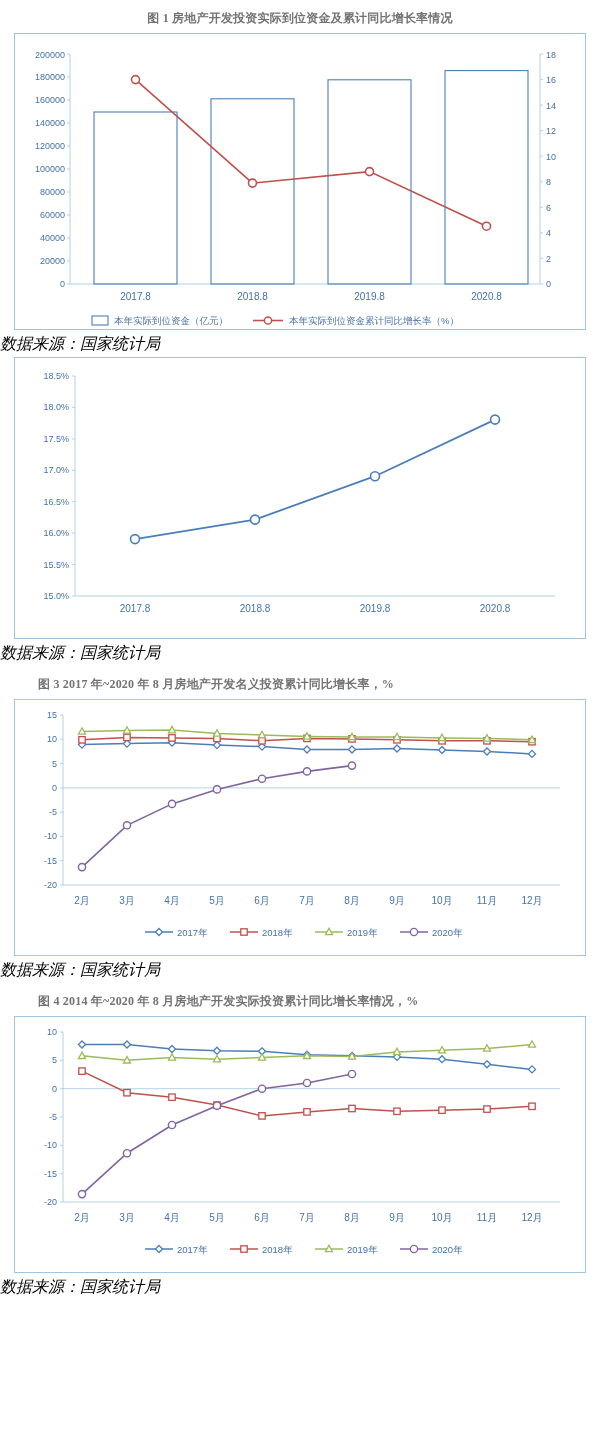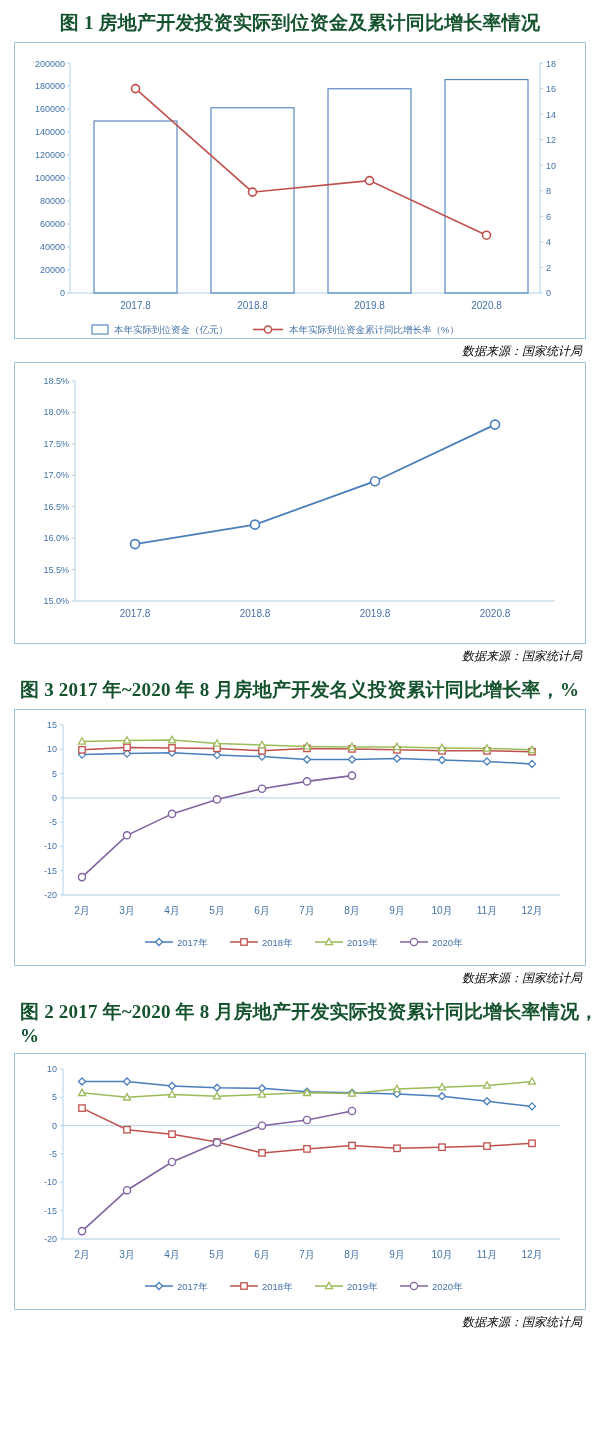--- a/index.html
+++ b/index.html
@@ -5,40 +5,40 @@
   * { box-sizing: border-box; }
   html, body {
     margin: 0; padding: 0;
     background: #ffffff;
     font-family: "Liberation Serif", "DejaVu Serif", serif;
   }
   body { width: 600px; }
   .page { width: 600px; padding: 0; }
 
   .fig-title {
-    font-size: 19px;
+    font-size: 12px;
     font-weight: bold;
     text-align: center;
-    color: #14532d;
+    color: #737373;
     margin: 10px 0 6px 0;
     letter-spacing: 0.2px;
   }
   .fig-title.left {
     text-align: left;
-    padding-left: 20px;
+    padding-left: 38px;
   }
   .chart-box {
     border: 1px solid #9fc6e0;
     margin: 0 14px;
     background: #fff;
     position: relative;
   }
   .source {
-    text-align: right;
-    font-size: 12px;
+    text-align: left;
+    font-size: 16px;
     font-style: italic;
     color: #000;
     padding: 4px 18px 2px 0;
     font-family: "Liberation Serif", serif;
   }
   svg { display: block; }
   .axis-text {
     font-family: "Liberation Sans", sans-serif;
     font-size: 9px;
     fill: #4472a8;
@@ -313,21 +313,21 @@
           <line x1="385" y1="232" x2="413" y2="232" stroke="#8064a2" stroke-width="1.5"></line>
           <circle cx="399" cy="232" r="3.6" fill="#ffffff" stroke="#8064a2" stroke-width="1.3"></circle>
           <text class="legend-text" x="417" y="235.5">2020年</text>
         </g>
       </svg>
     </div>
     <div class="source">数据来源：国家统计局</div>
   </div>
 
   <div>
-    <div class="fig-title left">图 2 2017 年~2020 年 8 月房地产开发实际投资累计同比增长率情况，%</div>
+    <div class="fig-title left">图 4 2014 年~2020 年 8 月房地产开发实际投资累计同比增长率情况，%</div>
     <div class="chart-box">
       <svg width="570" height="255" viewBox="0 0 570 255">
 
         <g>
           <line class="axis-line" x1="48" y1="15" x2="48" y2="185"></line>
           <text class="axis-text" x="42" y="18" text-anchor="end">10</text>
           <text class="axis-text" x="42" y="46.3" text-anchor="end">5</text>
           <text class="axis-text" x="42" y="74.7" text-anchor="end">0</text>
           <text class="axis-text" x="42" y="103" text-anchor="end">-5</text>
           <text class="axis-text" x="42" y="131.3" text-anchor="end">-10</text>

